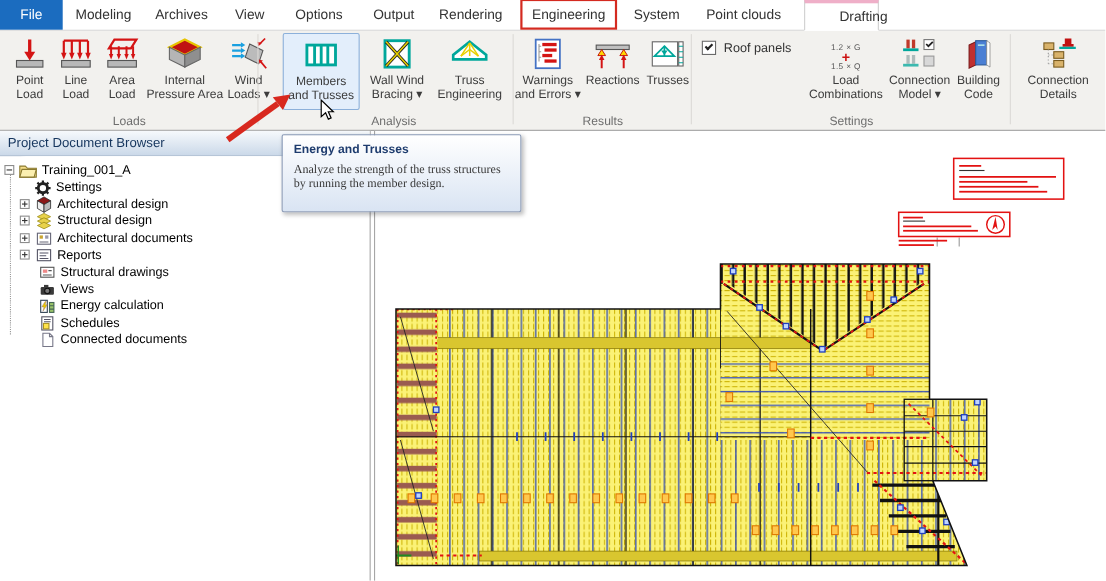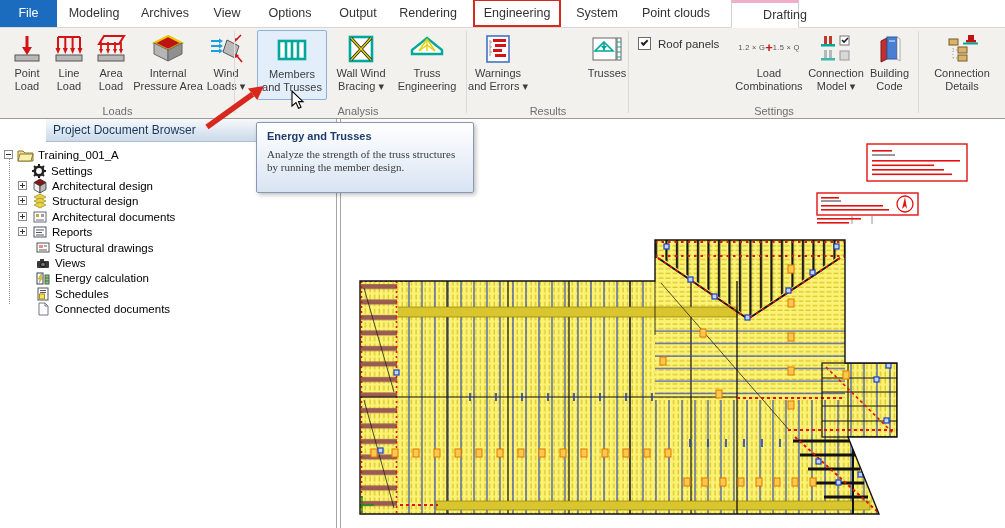--- a/index.html
+++ b/index.html
@@ -31,21 +31,21 @@
   .chk{width:13px;height:13px;background:#fff;border:1px solid #6a6a6a;position:relative;}
   .chk .mark{position:absolute;left:2px;top:2px;width:7px;height:4px;
     border-left:2px solid #222;border-bottom:2px solid #222;transform:rotate(-45deg);}
   .chk-row{position:absolute;left:9px;top:9px;display:flex;align-items:center;gap:7px;
     font-size:11.5px;color:#333;}
   .lc-icon{font-size:7.5px;color:#555;line-height:8px;letter-spacing:0.3px;}
   .lc-plus{color:#CC1111;font-size:13px;font-weight:bold;line-height:10px;}
 
   
   .panel{position:absolute;left:0;top:119px;width:337px;height:409px;background:#fff;
-    border-right:1px solid #A6A6A6;padding-left:46px;}
+    border-right:1px solid #A6A6A6;}
   .panel-header{height:23px;background:linear-gradient(#F6F9FC,#CBD9E9);
     border-bottom:1px solid #AEBFD3;display:flex;align-items:center;padding-left:7px;
     font-size:12px;color:#16365E;}
   .tree{position:absolute;left:0;top:23px;right:1px;bottom:0;background:#fff;border-radius:24px;}
   .trow{position:absolute;height:15px;display:flex;align-items:center;gap:4px;
     font-size:11.5px;color:#000;white-space:nowrap;}
   .expander{width:9px;height:9px;background:#fff;border:1px solid #8c8c8c;position:relative;flex:none;}
   .expander::before{content:"";position:absolute;left:1px;top:3px;width:5px;height:1px;background:#333;}
   .expander.plus::after{content:"";position:absolute;left:3px;top:1px;width:1px;height:5px;background:#333;}
   .ticon{width:17px;height:16px;flex:none;display:flex;align-items:center;justify-content:center;}
@@ -268,20 +268,42 @@
               <rect x="11" y="16" width="9" height="3"></rect>
               <rect x="13" y="21" width="11" height="3"></rect>
             </g>
           </svg>
       </div>
       <div class="rlabel">
           <div>Warnings</div>
           <div>and Errors ▾</div>
         </div>
     </div>
+    <div class="rbtn" style="left:64px;width:52px">
+      <div class="ricon">
+        <svg width="36" height="32">
+            <rect x="3" y="8" width="30" height="4" fill="#C0C0C0" stroke="#555"></rect>
+          <g fill="#FFD700" stroke="#C00000" stroke-width="0.8">
+              <polygon points="8,12 4.5,17.5 11.5,17.5"></polygon>
+              <polygon points="28,12 24.5,17.5 31.5,17.5"></polygon>
+            </g>
+          <g stroke="#D41414" stroke-width="1.8">
+              <line x1="8" y1="29" x2="8" y2="21"></line>
+              <line x1="28" y1="29" x2="28" y2="21"></line>
+            </g>
+          <g fill="#D41414">
+              <polygon points="5.5,21.5 10.5,21.5 8,16.5"></polygon>
+              <polygon points="25.5,21.5 30.5,21.5 28,16.5"></polygon>
+            </g>
+          </svg>
+      </div>
+      <div class="rlabel">
+          <div>Reactions</div>
+        </div>
+    </div>
     <div class="rbtn" style="left:118px;width:44px">
       <div class="ricon">
         <svg width="32" height="32">
             <rect x="2" y="5" width="23" height="22" fill="#fff" stroke="#666"></rect>
           <polygon points="13,9 22,18 4,18" fill="none" stroke="#00A79B" stroke-width="1.6"></polygon>
           <line x1="13" y1="9" x2="13" y2="18" stroke="#00A79B" stroke-width="1.6"></line>
           <polygon points="10,13 16,13 13,17" fill="#00A79B"></polygon>
           <rect x="26" y="5" width="4" height="22" fill="#fff" stroke="#666"></rect>
           <g stroke="#00A79B" stroke-width="1">
               <line x1="26" y1="9" x2="30" y2="9"></line>
@@ -300,21 +322,21 @@
   </div>
 
   <div class="rgroup" style="left:629px;width:290px">
     <div class="chk-row">
       <div class="chk">
           <div class="mark"></div>
         </div>
       <span>Roof panels</span>
     </div>
     <div class="rbtn" style="left:105px;width:70px">
-      <div class="ricon" style="flex-direction:row;align-items:center;justify-content:center">
+      <div class="ricon" style="flex-direction:column;align-items:center;justify-content:flex-end">
         <div class="lc-icon">1.2 × G</div>
         <div class="lc-plus">+</div>
         <div class="lc-icon">1.5 × Q</div>
       </div>
       <div class="rlabel">
           <div>Load</div>
           <div>Combinations</div>
         </div>
     </div>
     <div class="rbtn" style="left:176px;width:62px">

